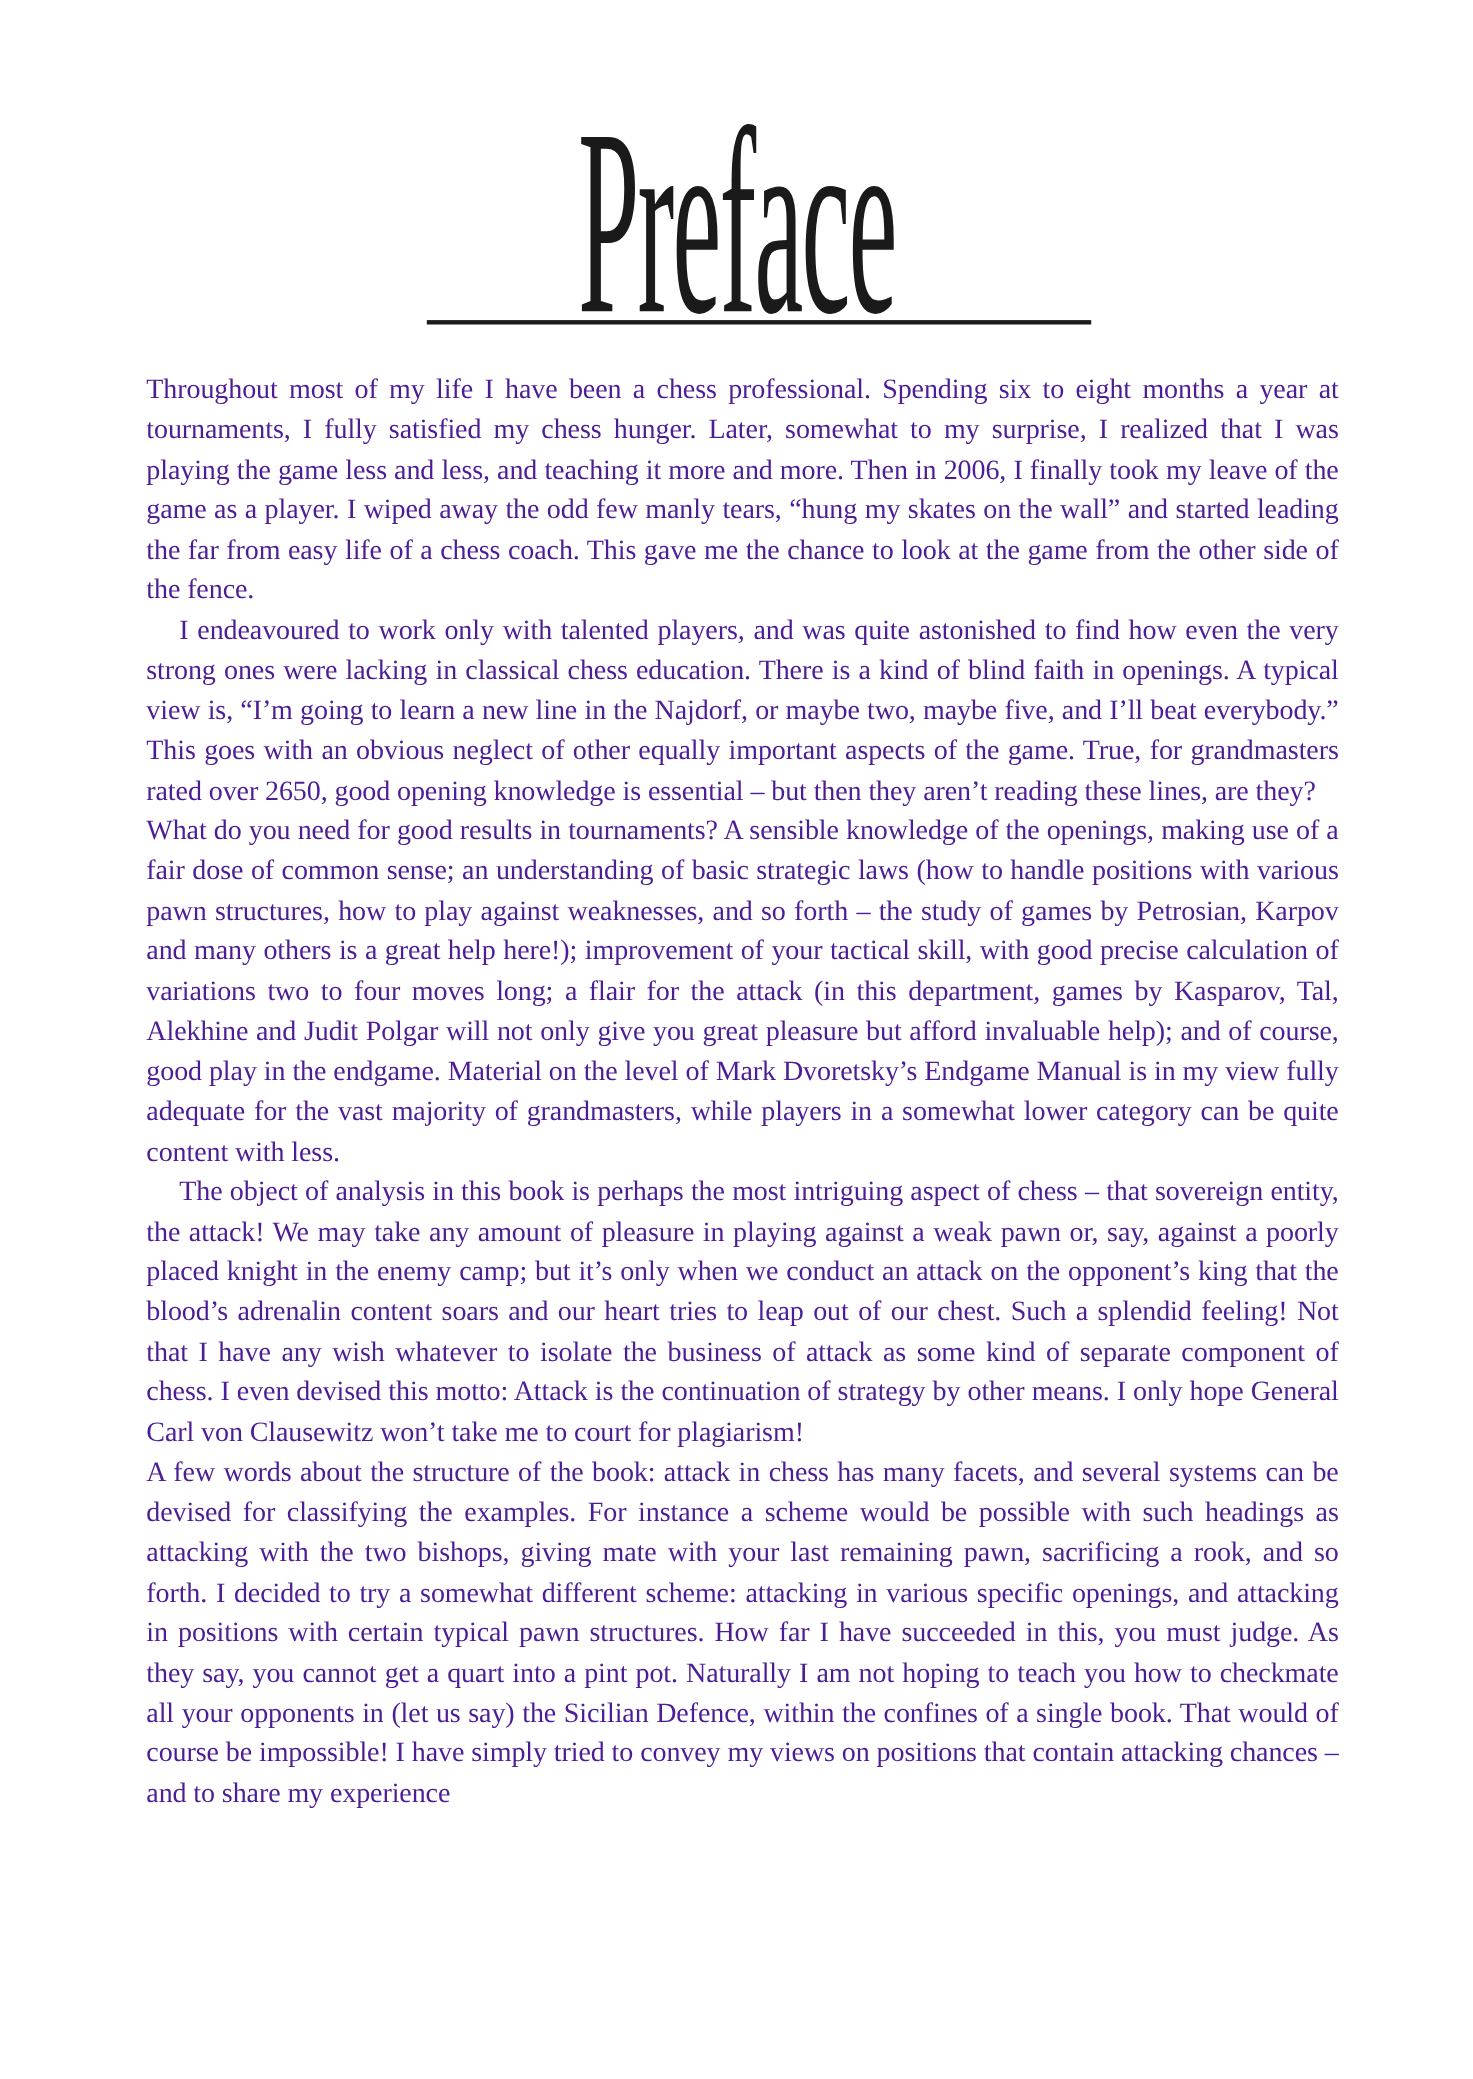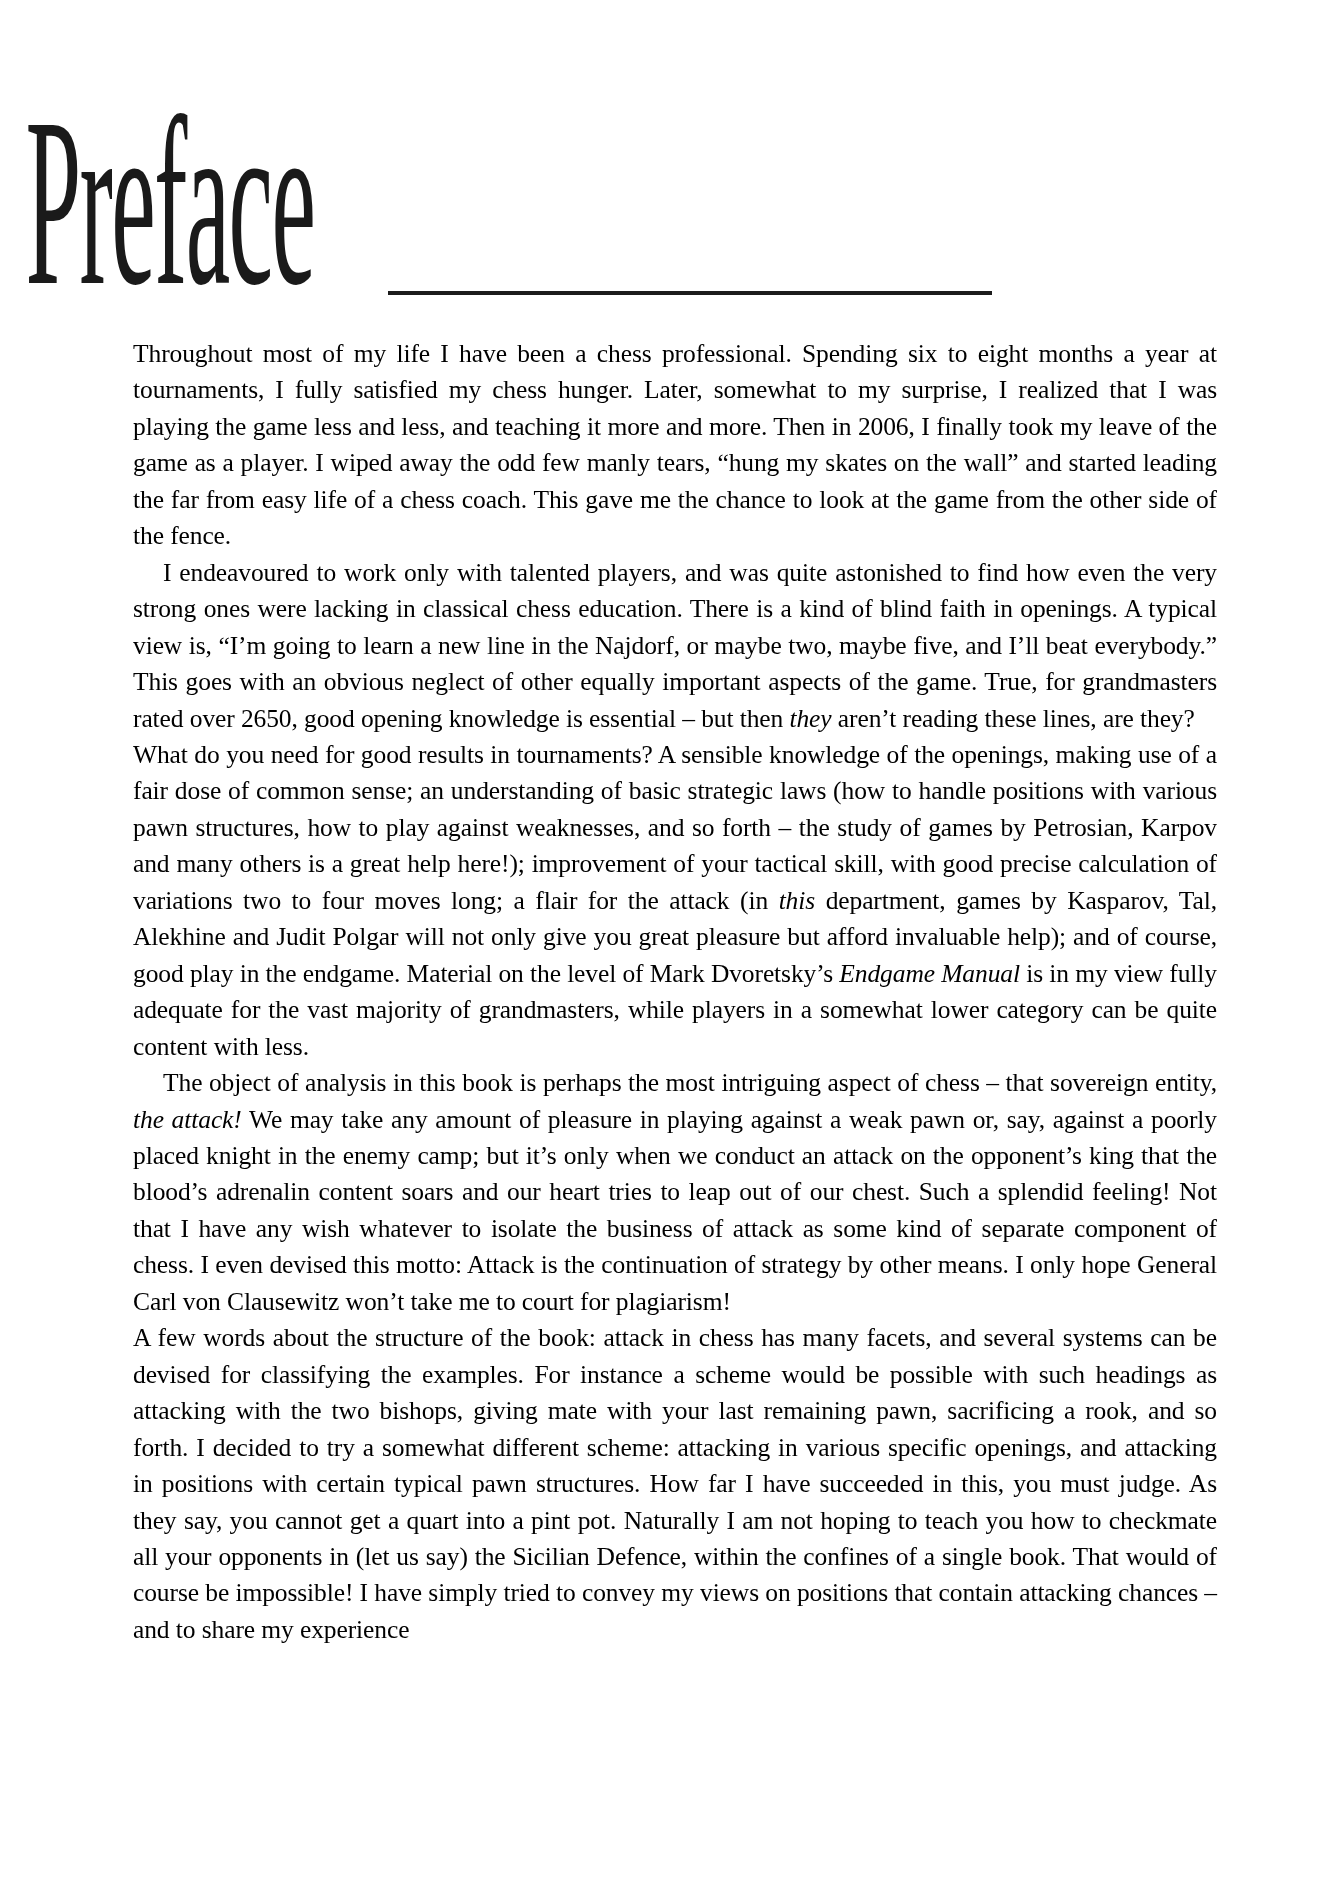--- a/index.html
+++ b/index.html
@@ -19,20 +19,21 @@
   }
   
   .title-wrap {
     position: absolute;
     top: 0;
     left: 0;
     width: 100%;
     height: 324px;
     display: flex;
     align-items: flex-end;
+    justify-content: center;
     pointer-events: none;
   }
   .title {
     margin: 0;
     font-weight: 400;
     font-size: 118px;
     line-height: 1;
     letter-spacing: -2px;
     transform: scale(0.85, 2.05);
     transform-origin: 50% 100%;
@@ -49,30 +50,30 @@
   }
   .body {
     position: absolute;
     top: 336px;
     left: 133px;
     width: 1084px;
     font-size: 25.5px;
     line-height: 36.45px;
     text-align: justify;
     letter-spacing: -0.1px;
-    color: #000000;
+    color: #4c1d95;
   }
   .body p {
     margin: 0;
     padding: 0;
     text-indent: 0;
   }
   .body p.indent { text-indent: 30px; }
   .body p.gap    { }
-  .body .seg-italic { font-style: italic; }
+  .body .seg-italic { }
 </style>
 </head>
 <body>
 
 <div class="page">
   <header class="title-wrap">
     <h1 class="title">Preface</h1>
   </header>
   <div class="rule"></div>
   <main class="body">

